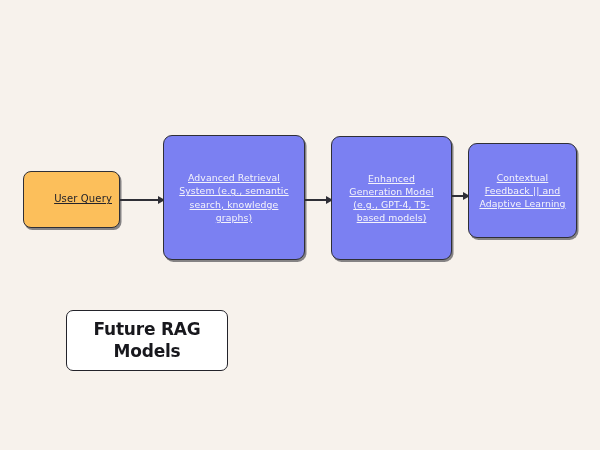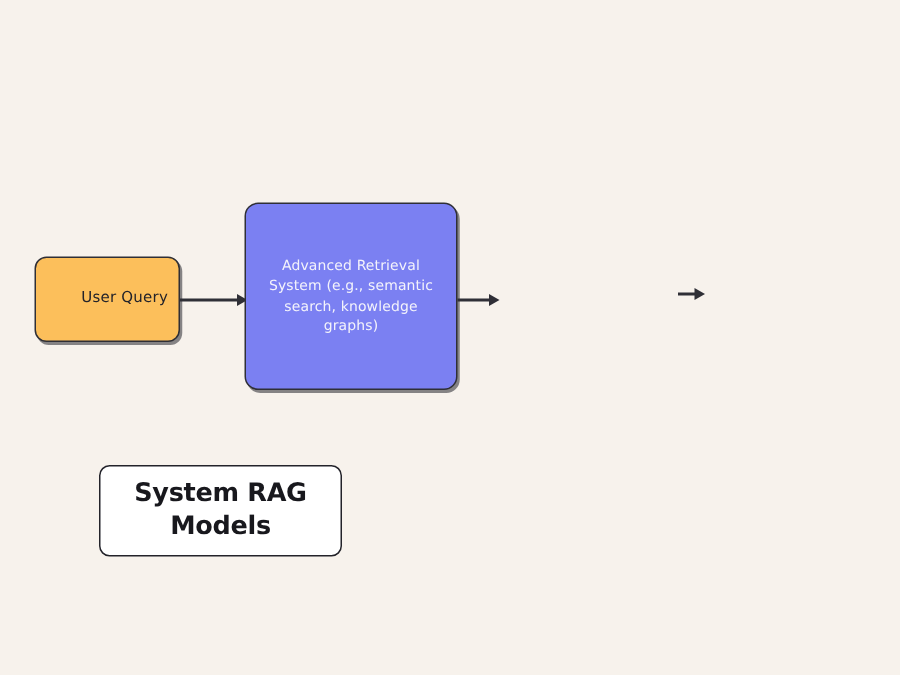--- a/index.html
+++ b/index.html
@@ -29,20 +29,21 @@
     align-items: center;
     justify-content: center;
     text-align: center;
     box-shadow: 1.5px 2px 0 rgba(40,40,48,0.55);
   }
   .node .node-label {
     display: block;
     white-space: pre-line;
     line-height: 1.42;
     padding: 0 7px;
+    text-decoration: underline;
   }
 
   
   .node-user-query {
     left: 23px;
     top: 171px;
     width: 97px;
     height: 57px;
     background: #fcbf5b;
     border-radius: 8px;
@@ -163,25 +164,36 @@
 System (e.g., semantic
 search, knowledge
 graphs)</span>
   </div>
 
   <div class="connector connector-2">
     <div class="conn-line"></div>
     <div class="conn-head"></div>
   </div>
 
+  <div class="node node-generation">
+    <span class="node-label">Enhanced
+Generation  Model
+(e.g., GPT-4, T5-
+based models)</span>
+  </div>
 
   <div class="connector connector-3">
     <div class="conn-line"></div>
     <div class="conn-head"></div>
   </div>
 
+  <div class="node node-feedback">
+    <span class="node-label">Contextual
+Feedback || and
+Adaptive Learning</span>
+  </div>
 
   <div class="title-box">
-    <span class="title-text">System RAG
+    <span class="title-text">Future RAG
 Models</span>
   </div>
 
 </div>
 
 </body></html>

